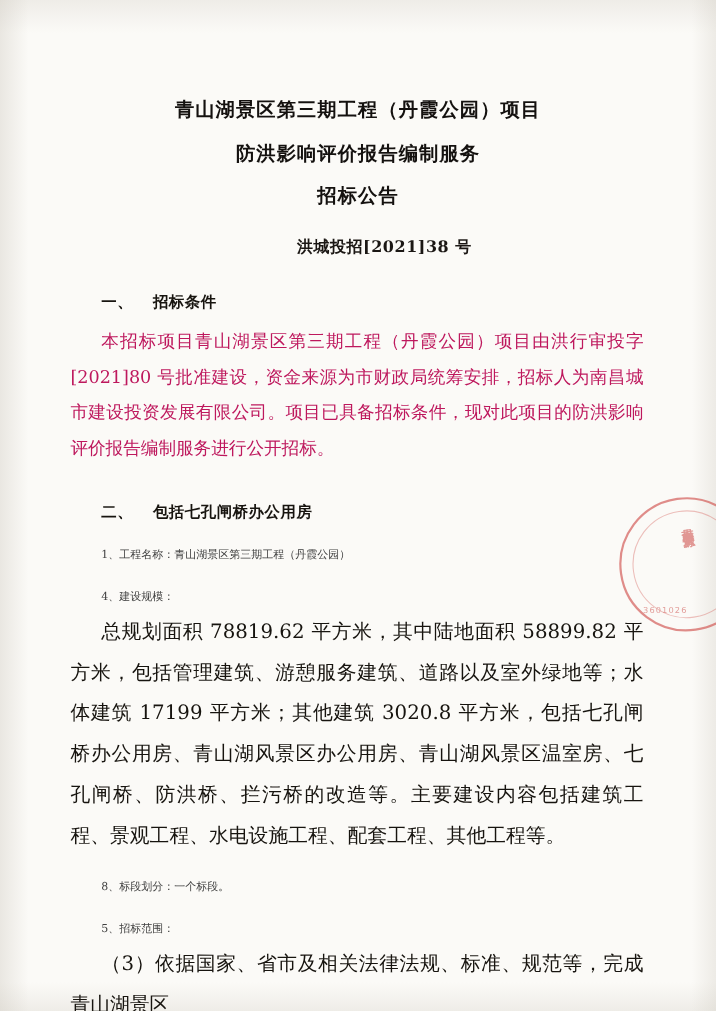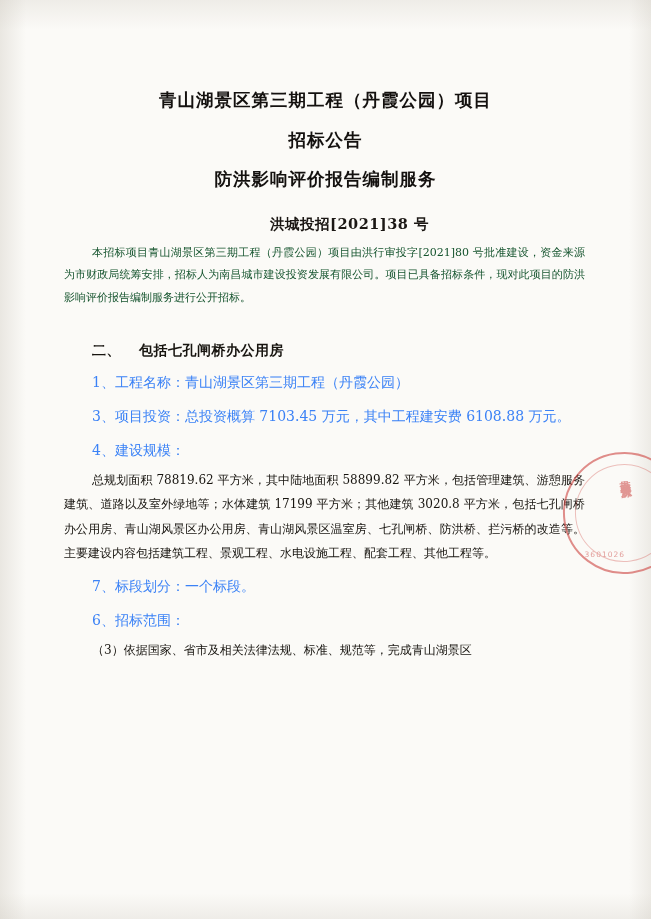--- a/index.html
+++ b/index.html
@@ -69,38 +69,38 @@
     font-size: 14px;
     font-weight: bold;
     letter-spacing: 0.5px;
     line-height: 1.6;
     margin-top: 30px;
     text-indent: 28px;
   }
   .section-head .sp { display: inline-block; width: 18px; }
 
   p.para {
-    font-size: 11px;
+    font-size: 16px;
     line-height: 2.05;
     margin: 8px 0 0 0;
     text-align: justify;
     text-justify: inter-ideograph;
     text-indent: 28px;
-    color: #14532d;
+    color: #be185d;
   }
   p.item {
-    font-size: 14px;
+    font-size: 10px;
     line-height: 2.0;
-    margin: 6px 0 0 0;
+    margin: 18px 0 0 0;
     text-indent: 28px;
     text-align: justify;
-    color: #3b82f6;
+    color: #404040;
   }
   p.flow {
-    font-size: 12px;
+    font-size: 18px;
     line-height: 2.05;
     margin: 4px 0 0 0;
     text-indent: 28px;
     text-align: justify;
     text-justify: inter-ideograph;
     color: #17140f;
   }
 
   
   .seal {
@@ -152,42 +152,44 @@
 </style>
 </head>
 <body>
 
 <div class="page">
   <div class="paper-tint"></div>
 
   <div class="content">
 
     <div class="doc-title title-line-1">青山湖景区第三期工程（丹霞公园）项目</div>
+    <div class="doc-title title-line-2">防洪影响评价报告编制服务</div>
     <div class="doc-title title-line-3">招标公告</div>
-    <div class="doc-title title-line-2">防洪影响评价报告编制服务</div>
 
     <div class="doc-number">洪城投招[2021]38 号</div>
 
     <div class="body-block">
 
+      <div class="section-head">
+        <span>一、</span><span class="sp"></span><span>招标条件</span>
+      </div>
 
       <p class="para">本招标项目青山湖景区第三期工程（丹霞公园）项目由洪行审投字[2021]80 号批准建设，资金来源为市财政局统筹安排，招标人为南昌城市建设投资发展有限公司。项目已具备招标条件，现对此项目的防洪影响评价报告编制服务进行公开招标。</p>
 
       <div class="section-head">
         <span>二、</span><span class="sp"></span><span>包括七孔闸桥办公用房</span>
       </div>
 
       <p class="item">1、工程名称：青山湖景区第三期工程（丹霞公园）</p>
-      <p class="item">3、项目投资：总投资概算 7103.45 万元，其中工程建安费 6108.88 万元。</p>
       <p class="item">4、建设规模：</p>
 
       <p class="flow">总规划面积 78819.62 平方米，其中陆地面积 58899.82 平方米，包括管理建筑、游憩服务建筑、道路以及室外绿地等；水体建筑 17199 平方米；其他建筑 3020.8 平方米，包括七孔闸桥办公用房、青山湖风景区办公用房、青山湖风景区温室房、七孔闸桥、防洪桥、拦污桥的改造等。主要建设内容包括建筑工程、景观工程、水电设施工程、配套工程、其他工程等。</p>
 
-      <p class="item">7、标段划分：一个标段。</p>
-      <p class="item">6、招标范围：</p>
+      <p class="item">8、标段划分：一个标段。</p>
+      <p class="item">5、招标范围：</p>
 
       <p class="flow">（3）依据国家、省市及相关法律法规、标准、规范等，完成青山湖景区</p>
 
     </div>
   </div>
 
   <div class="seal">
     <div class="seal-inner"></div>
     <div class="seal-text">南昌市公共资源</div>
     <div class="seal-code">3601026</div>

